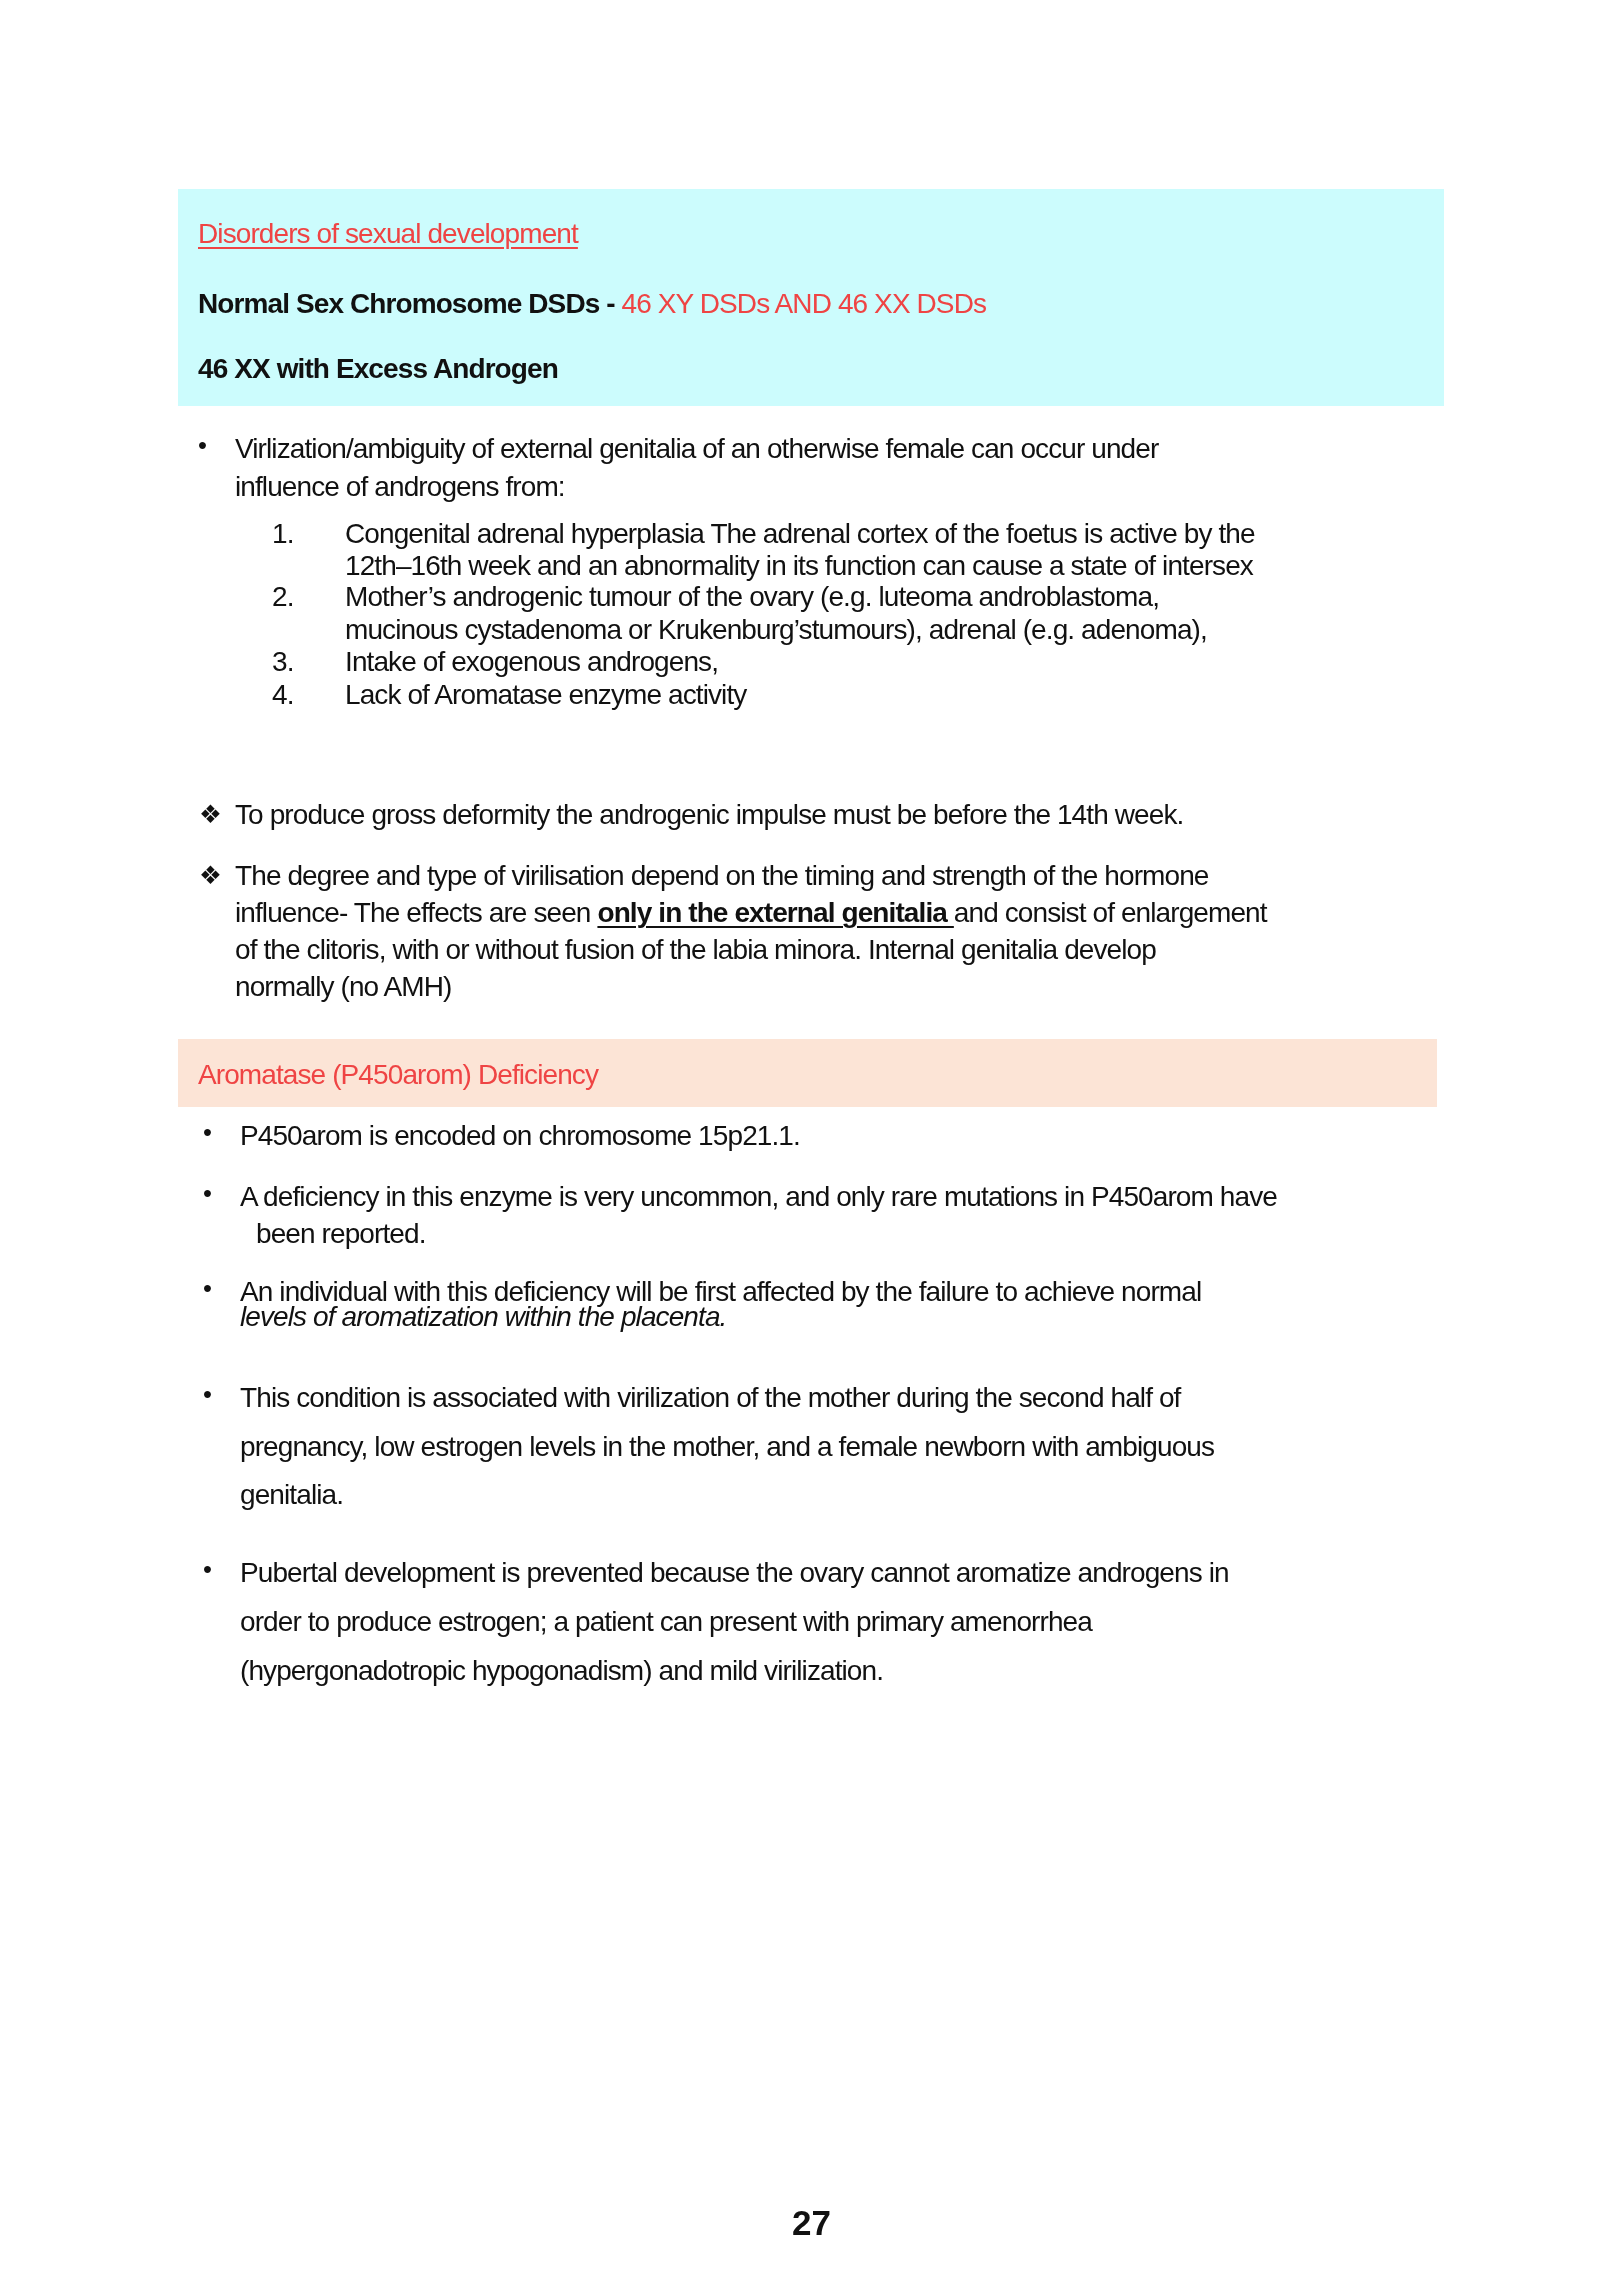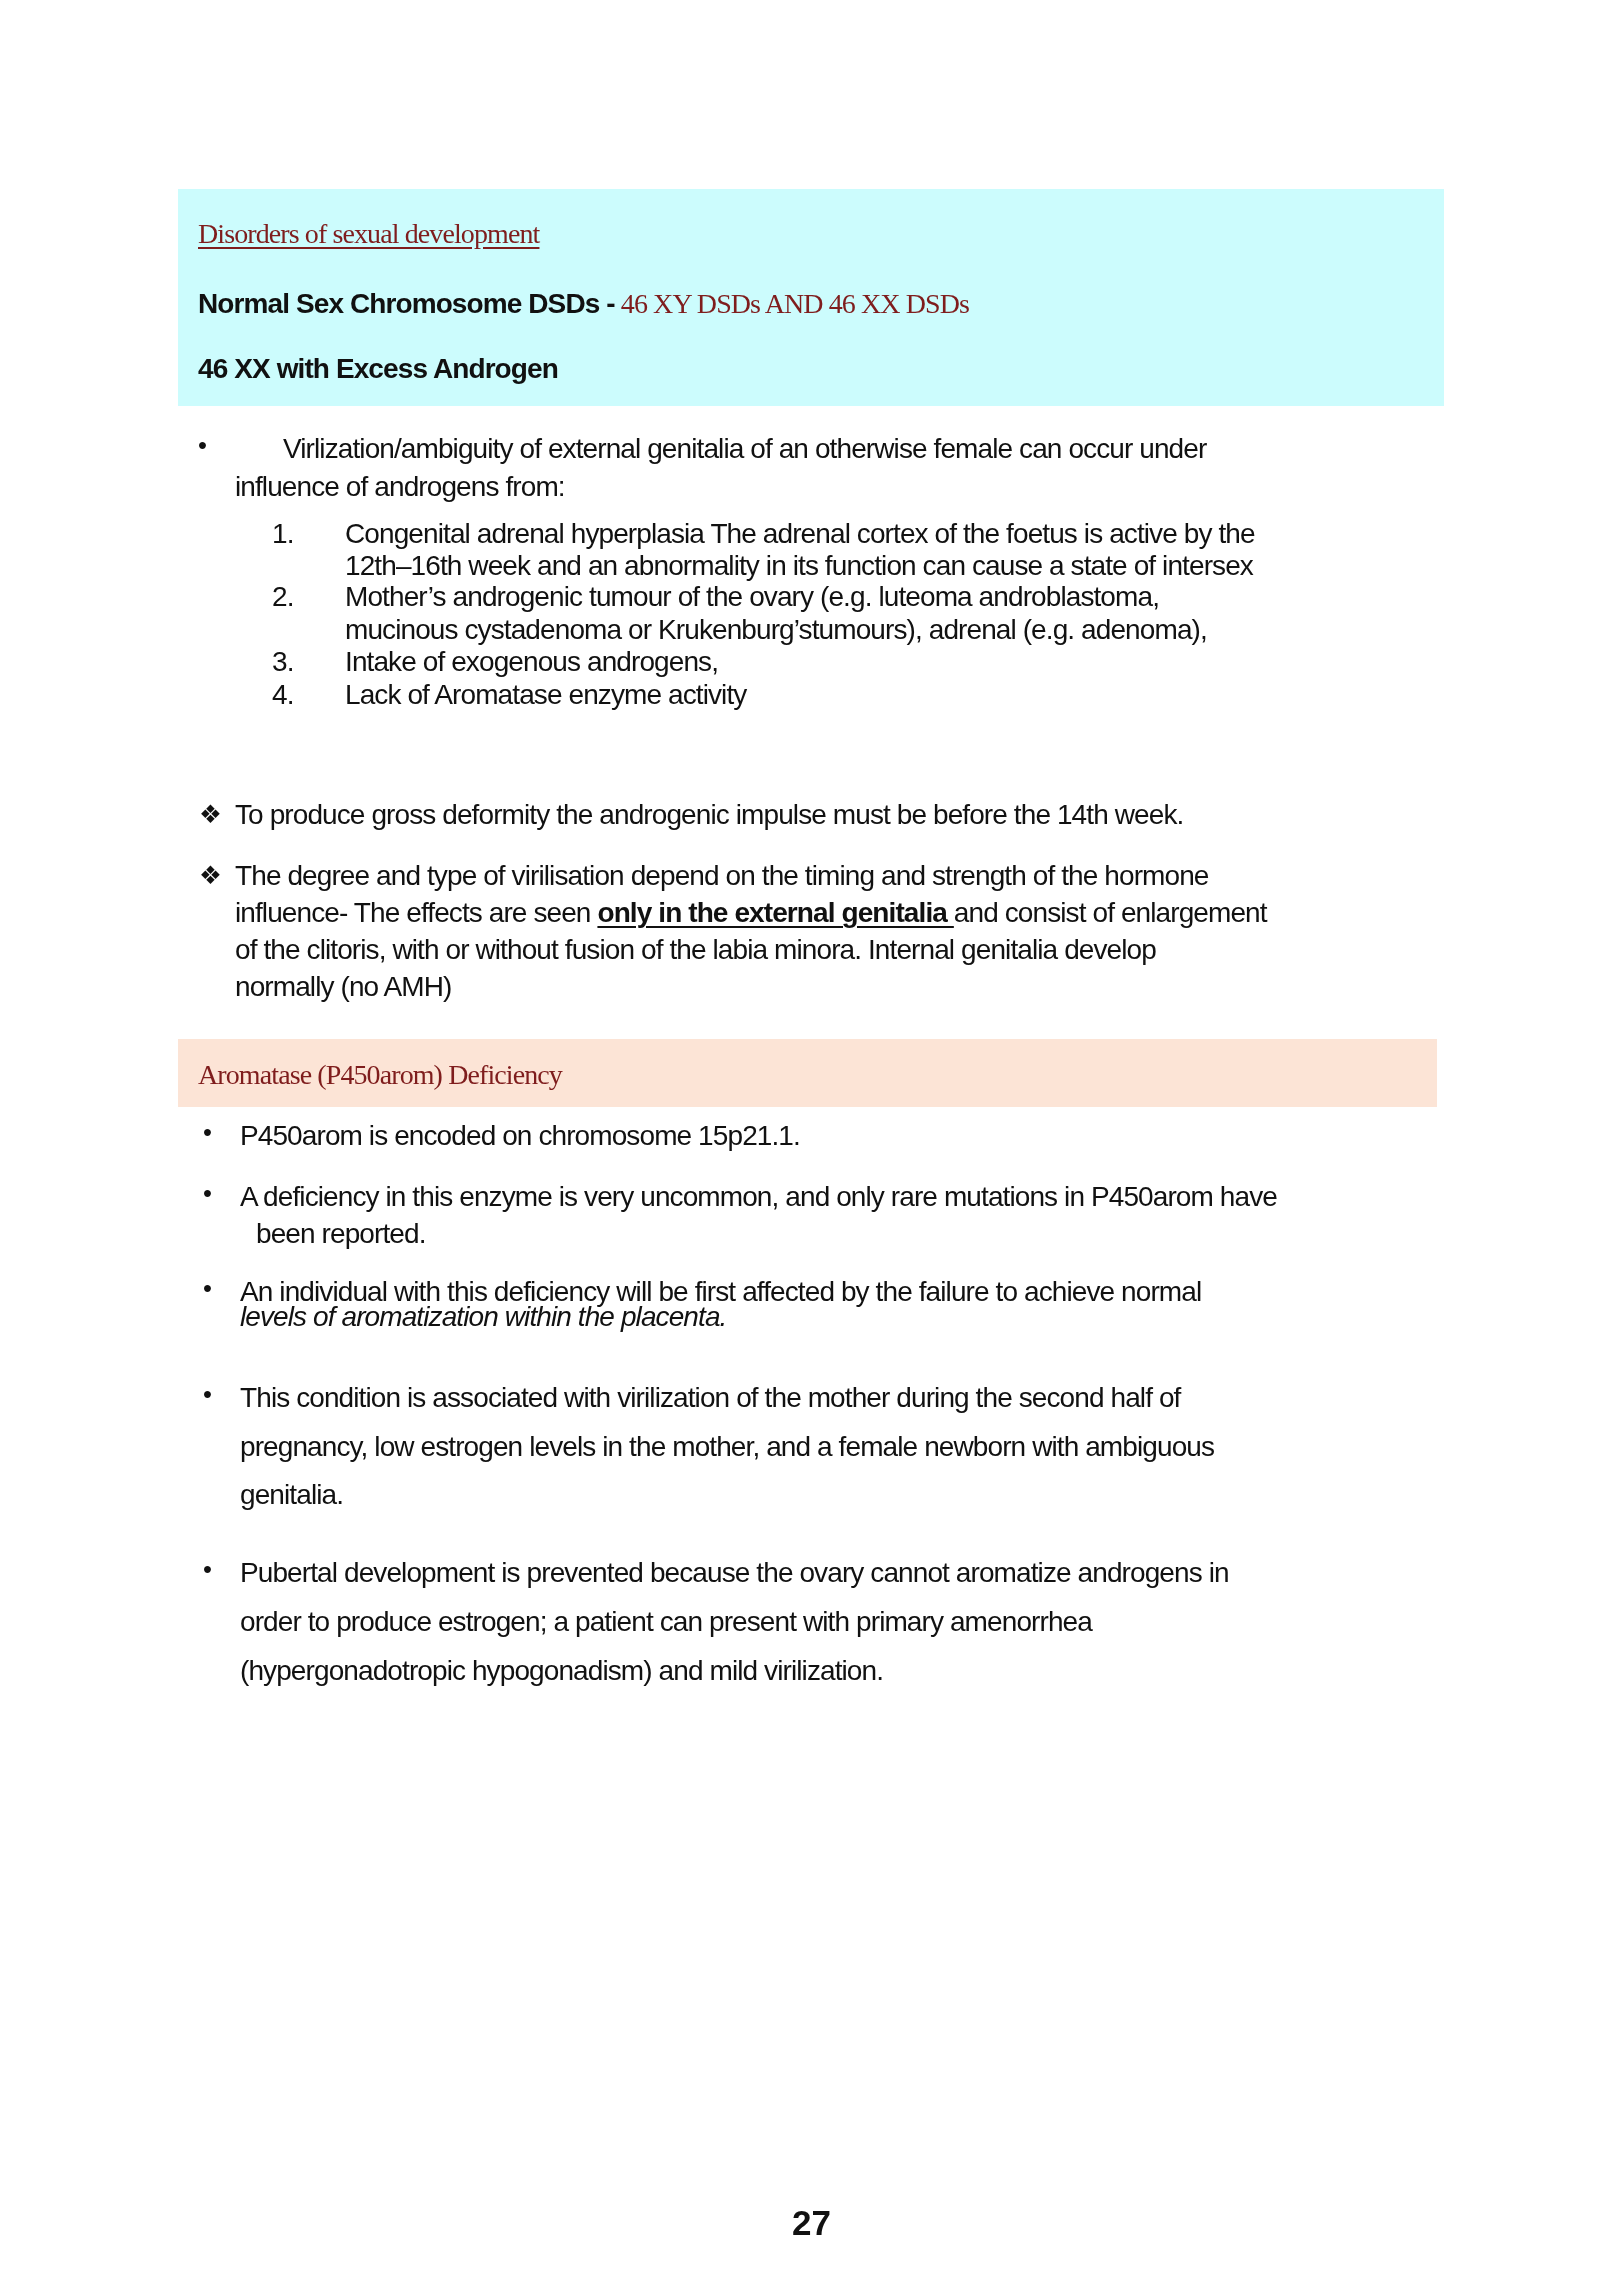--- a/index.html
+++ b/index.html
@@ -2,39 +2,39 @@
 <html><head>
 <meta charset="utf-8">
 <style>
   html, body { margin: 0; padding: 0; background: #ffffff; }
   body { width: 1621px; height: 2293px; position: relative; overflow: hidden;
          font-family: "Liberation Sans", sans-serif; color: #111111; }
   .abs { position: absolute; white-space: nowrap; }
   .box-cyan { position: absolute; left: 178px; top: 189px; width: 1266px; height: 217px; background: #ccfcfd; }
   .box-peach { position: absolute; left: 178px; top: 1039px; width: 1259px; height: 68px; background: #fce4d6; }
   .t30 { font-size: 28px; letter-spacing: -0.9px; line-height: 37px; }
-  .light { color: #7f1d1d; font-weight: normal; font-family: Liberation Serif, serif; }
+  .light { color: #ef4444; font-weight: normal; }
   .bold { font-weight: bold; }
   .ul { text-decoration: underline; text-decoration-thickness: 2px; text-underline-offset: 3.9px; }
   .bullet { position: absolute; font-size: 25.5px; }
   .diamond { position: absolute; font-size: 25.5px; font-family: "DejaVu Sans", sans-serif; }
   .pagenum { position: absolute; left: 792px; top: 2203px; font-size: 35px; font-weight: bold; font-family: "Liberation Sans", sans-serif; text-align: center; }
 </style>
 </head>
 <body>
 
 <div class="box-cyan"></div>
 <div class="abs t30 light ul" style="left:198px; top:215px;">Disorders of sexual development</div>
 <div class="abs t30" style="left:198px; top:285px;">
   <span class="bold">Normal Sex Chromosome DSDs -</span><span class="light"> 46 XY DSDs AND 46 XX DSDs</span>
 </div>
 <div class="abs t30 bold" style="left:198px; top:350px;text-align:center;">46 XX with Excess Androgen</div>
 
 <div class="bullet" style="left:198px; top:431px;">•</div>
-<div class="abs t30" style="left:235px; top:430px;margin-left:48px;">Virlization/ambiguity of external genitalia of an otherwise female can occur under</div>
+<div class="abs t30" style="left:235px; top:430px;">Virlization/ambiguity of external genitalia of an otherwise female can occur under</div>
 <div class="abs t30" style="left:235px; top:468px;text-align:right;">influence of androgens from:</div>
 
 <div class="abs t30" style="left:272px; top:515px;">1.</div>
 <div class="abs t30" style="left:345px; top:515px;">Congenital adrenal hyperplasia The adrenal cortex of the foetus is active by the</div>
 <div class="abs t30" style="left:345px; top:547px;">12th–16th week and an abnormality in its function can cause a state of intersex</div>
 
 <div class="abs t30" style="left:272px; top:578px;">2.</div>
 <div class="abs t30" style="left:345px; top:578px;">Mother’s androgenic tumour of the ovary (e.g. luteoma androblastoma,</div>
 <div class="abs t30" style="left:345px; top:611px;">mucinous cystadenoma or Krukenburg’stumours), adrenal (e.g. adenoma),</div>
 

